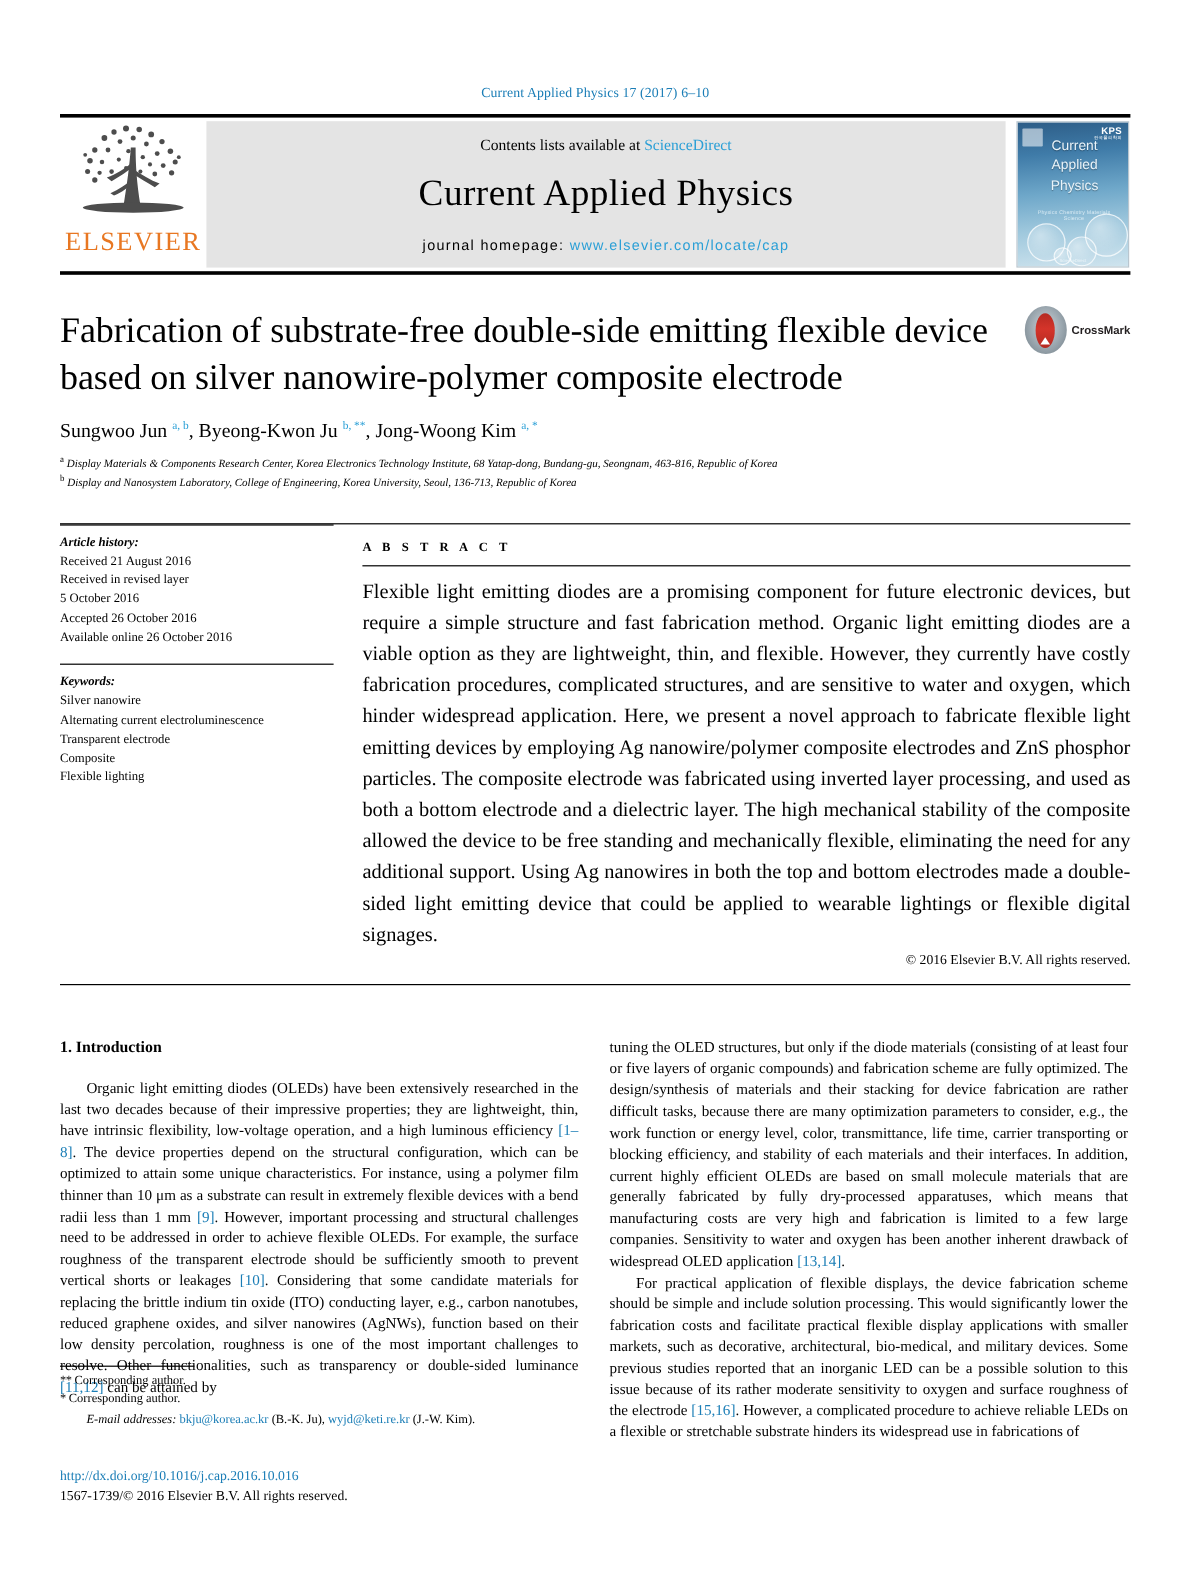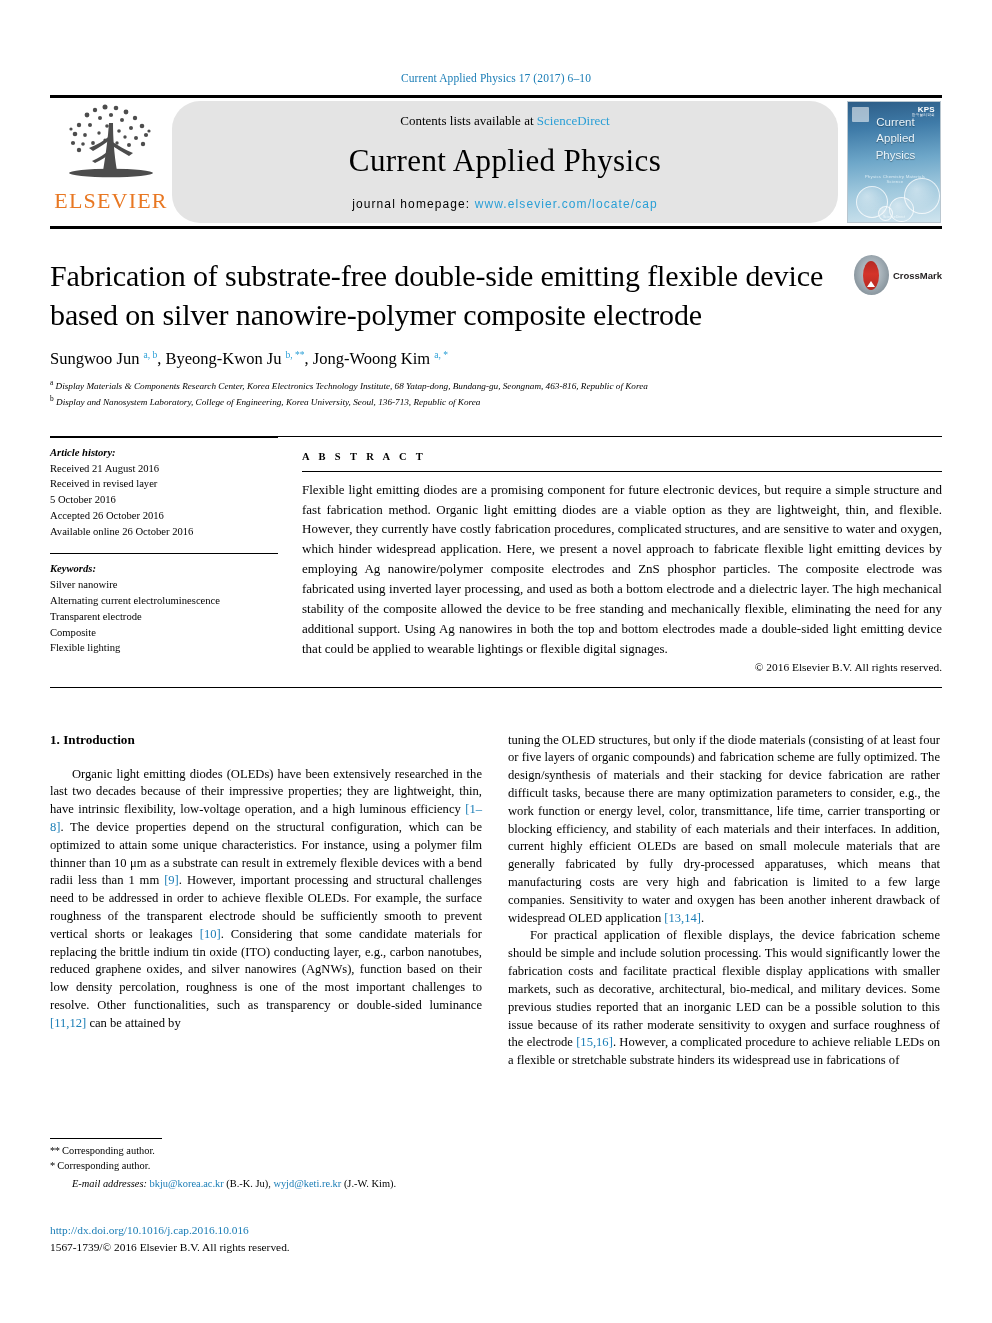--- a/index.html
+++ b/index.html
@@ -61,21 +61,20 @@
     margin-top: 1px;
   }
   .mast-center {
     flex: 1 1 auto;
     background: #e4e4e4;
     display: flex;
     flex-direction: column;
     align-items: center;
     justify-content: center;
     margin: 3px 0 3px 0;
-    border-radius: 28px;
   }
   .contents-line {
     font-size: 13px;
     margin-bottom: 14px;
   }
   .contents-line .sd { color: #2a9fd6; }
   .journal-name {
     font-family: "Liberation Serif", serif;
     font-size: 31px;
     letter-spacing: .4px;
@@ -221,21 +220,21 @@
   }
   .hr-thin { border-top: 1px solid #000; }
   .info-body {
     font-size: 10.6px;
     line-height: 1.5;
     padding-top: 7px;
   }
   .info-body .lbl { font-style: italic; font-weight: bold; }
   .kw-block { margin-top: 13px; border-top: 1px solid #000; }
   .abs-body {
-    font-size: 13px;
+    font-size: 17px;
     line-height: 1.53;
     text-align: justify;
     padding-top: 8px;
   }
   .abs-copy { text-align: right; margin-top: 2px; font-size: 11.4px; }
   .info-abs-bottom { border-bottom: 1px solid #000; margin-top: 14px; }
 
   
   .body-cols {
     margin-top: 44px;

